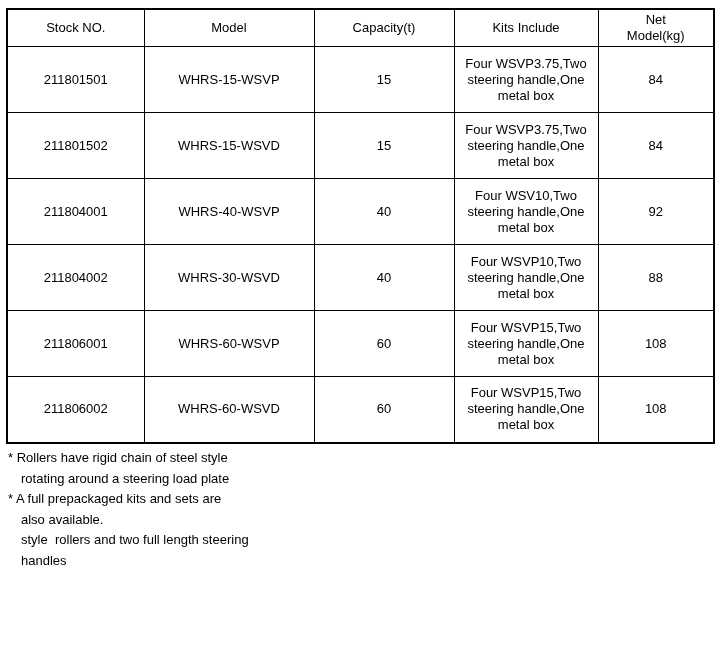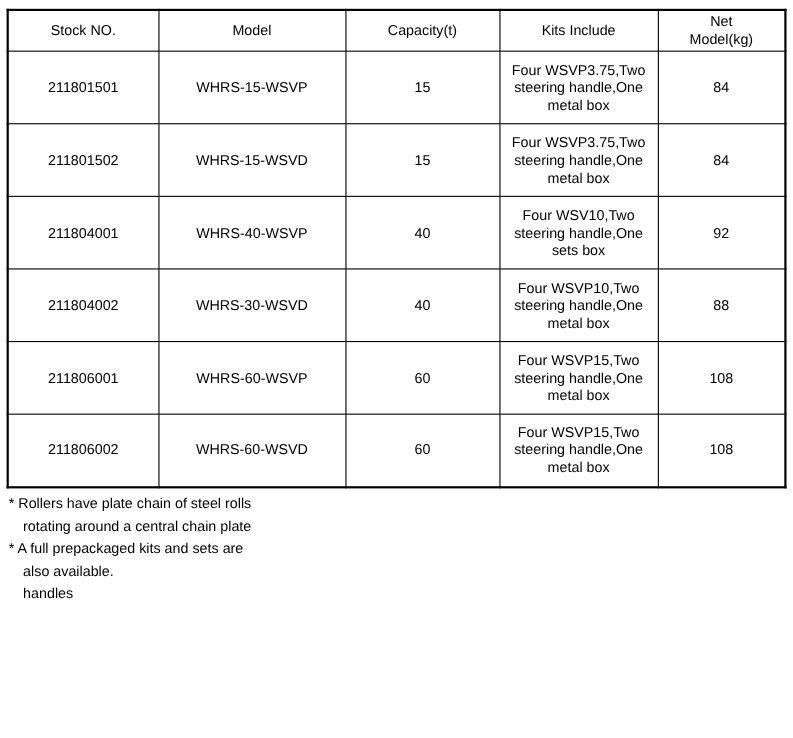--- a/index.html
+++ b/index.html
@@ -80,21 +80,21 @@
         <td>211801502</td>
         <td>WHRS-15-WSVD</td>
         <td>15</td>
         <td>Four WSVP3.75,Two steering handle,One metal box</td>
         <td>84</td>
       </tr>
       <tr>
         <td>211804001</td>
         <td>WHRS-40-WSVP</td>
         <td>40</td>
-        <td>Four WSV10,Two steering handle,One sets box</td>
+        <td>Four WSV10,Two steering handle,One metal box</td>
         <td>92</td>
       </tr>
       <tr>
         <td>211804002</td>
         <td>WHRS-30-WSVD</td>
         <td>40</td>
         <td>Four WSVP10,Two steering handle,One metal box</td>
         <td>88</td>
       </tr>
       <tr>
@@ -108,20 +108,21 @@
         <td>211806002</td>
         <td>WHRS-60-WSVD</td>
         <td>60</td>
         <td>Four WSVP15,Two steering handle,One metal box</td>
         <td>108</td>
       </tr>
     </tbody>
   </table>
 
   <div class="footnotes">
-    <div class="fline">* Rollers have plate chain of steel rolls</div>
-    <div class="fline indent">rotating around a central chain plate</div>
+    <div class="fline">* Rollers have rigid chain of steel style</div>
+    <div class="fline indent">rotating around a steering load plate</div>
     <div class="fline">* A full prepackaged kits and sets are</div>
     <div class="fline indent">also available.</div>
+    <div class="fline indent">style  rollers and two full length steering</div>
     <div class="fline indent">handles</div>
   </div>
 
 </div>
 
 </body></html>

